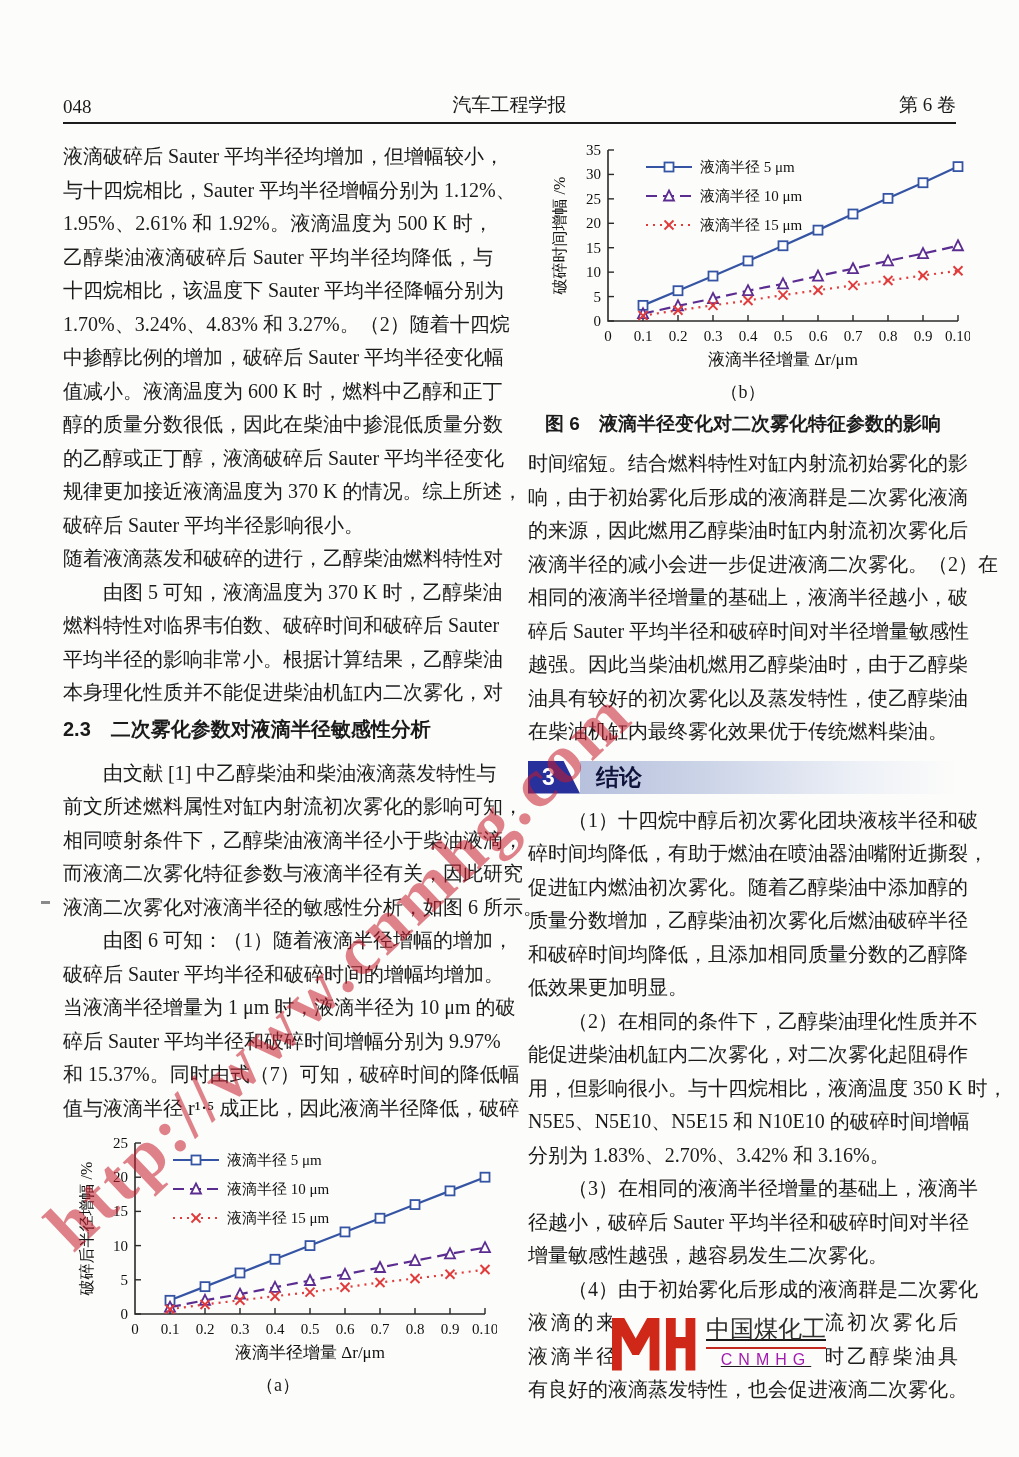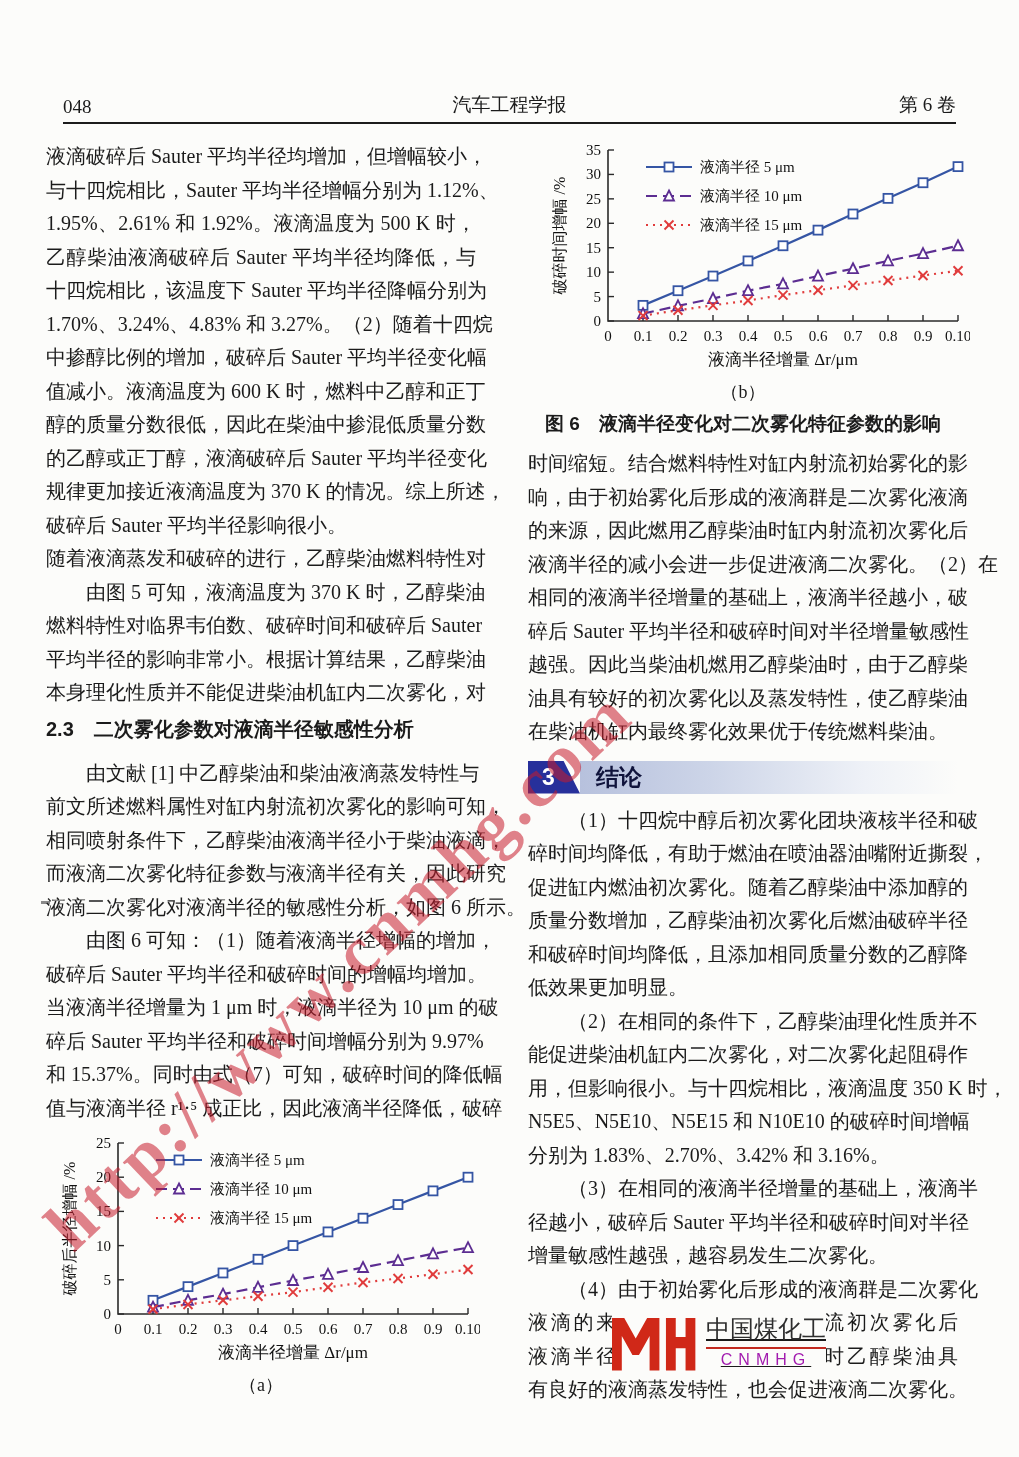--- a/index.html
+++ b/index.html
@@ -5,21 +5,21 @@
   html,body{margin:0;padding:0;background:#ffffff;}
   .page{position:relative;width:1019px;height:1457px;background:#fcfcfa;overflow:hidden;
         font-family:"Liberation Serif","DejaVu Serif",serif;color:#1b1b1b;}
   
   .hdr{position:absolute;left:63px;top:88px;width:893px;height:30px;
        border-bottom:2.5px solid #1c1c1c;display:flex;align-items:flex-end;
        justify-content:space-between;font-size:19px;padding-bottom:4px;}
   .hdr .c{position:absolute;left:0;right:0;text-align:center;}
   
   .col{position:absolute;width:430px;}
-  .colL{left:46px;top:140px;}
+  .colL{left:63px;top:140px;}
   .colR{left:528px;top:136px;}
   .tline{font-size:20px;line-height:33.5px;text-align:justify;text-align-last:justify;
          white-space:nowrap;overflow:visible;}
   .tlast .tline:last-child, .tline.tlast{text-align-last:left;}
   .para{margin:0;}
   .h23{font-family:"Liberation Sans","DejaVu Sans",sans-serif;font-weight:bold;
        font-size:20px;line-height:34px;margin:2px 0 11px 0;white-space:nowrap;}
   
   .fig{margin-top:4px;}
   .sub{font-size:18px;text-align:center;line-height:26px;margin-top:2px;}

